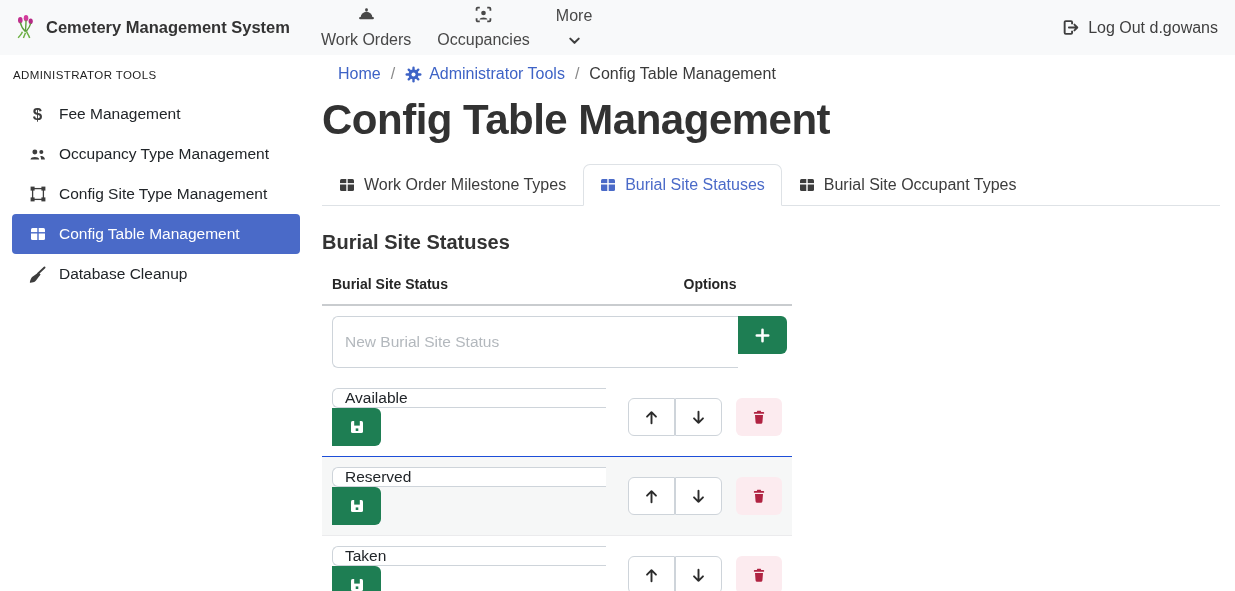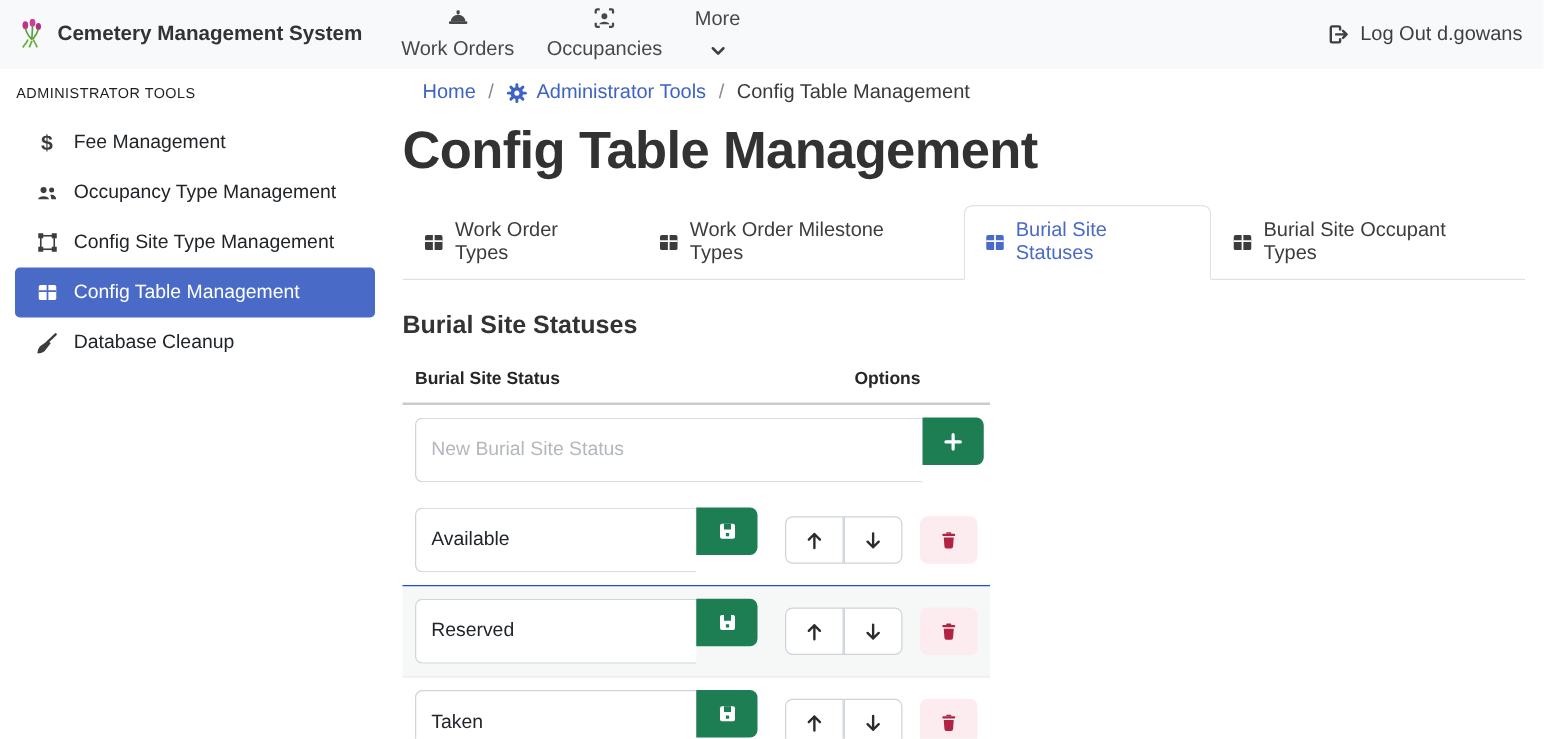--- a/index.html
+++ b/index.html
@@ -68,21 +68,21 @@
   .section-heading{font-size:20px;font-weight:bold;color:#333;margin:25px 0 16px;}
   .cfg-table{width:470px;}
   .thead{display:flex;border-bottom:2px solid #c9cccf;}
   .th{font-weight:bold;font-size:14px;color:#262626;padding:6px 0 12px 10px;}
   .th-status{flex:1;}
   .th-options{width:164px;text-align:center;padding-left:0;}
   .trow{display:flex;align-items:center;padding:10px 5px 10px 10px;}
   .trow.striped{background:#f6f7f7;border-top:1px solid #1d4ed8;border-bottom:1px solid #ebebed;}
   .igroup{display:flex;}
   .igroup-new{width:455px;}
-  .igroup-row{width:274px;}
+  .igroup-row{width:274px;flex-direction:column;}
   .tinput{
     flex:1;min-width:0;height:52px;border:1px solid var(--border-gray);border-right:none;
     border-radius:6px 0 0 6px;padding:0 12px;font-size:15.5px;color:var(--text-dark);
     font-family:"Liberation Sans", sans-serif;outline:none;
   }
   .tinput::placeholder{color:#b3b8bd;}
   .gbtn{
     width:49px;height:38px;border:none;border-radius:0 6px 6px 0;background:var(--green);
     display:flex;align-items:center;justify-content:center;cursor:pointer;padding:0;
   }
@@ -242,30 +242,20 @@
 
     <div class="tabs">
       <div class="tab">
         <span style="display:flex;">
           <svg width="16" height="16" viewBox="0 0 16 16">
               <rect x="1" y="2" width="14" height="12" rx="1.5" fill="currentColor"></rect>
               <line x1="1" y1="6.8" x2="15" y2="6.8" stroke="#fff" stroke-width="1.4"></line>
               <line x1="8" y1="2" x2="8" y2="14" stroke="#fff" stroke-width="1.4"></line>
             </svg>
         </span>
-        <span>Work Order Types</span>
-      </div>
-      <div class="tab">
-        <span style="display:flex;">
-          <svg width="16" height="16" viewBox="0 0 16 16">
-              <rect x="1" y="2" width="14" height="12" rx="1.5" fill="currentColor"></rect>
-              <line x1="1" y1="6.8" x2="15" y2="6.8" stroke="#fff" stroke-width="1.4"></line>
-              <line x1="8" y1="2" x2="8" y2="14" stroke="#fff" stroke-width="1.4"></line>
-            </svg>
-        </span>
         <span>Work Order Milestone Types</span>
       </div>
       <div class="tab active">
         <span style="display:flex;">
           <svg width="16" height="16" viewBox="0 0 16 16">
               <rect x="1" y="2" width="14" height="12" rx="1.5" fill="currentColor"></rect>
               <line x1="1" y1="6.8" x2="15" y2="6.8" stroke="#fff" stroke-width="1.4"></line>
               <line x1="8" y1="2" x2="8" y2="14" stroke="#fff" stroke-width="1.4"></line>
             </svg>
         </span>

